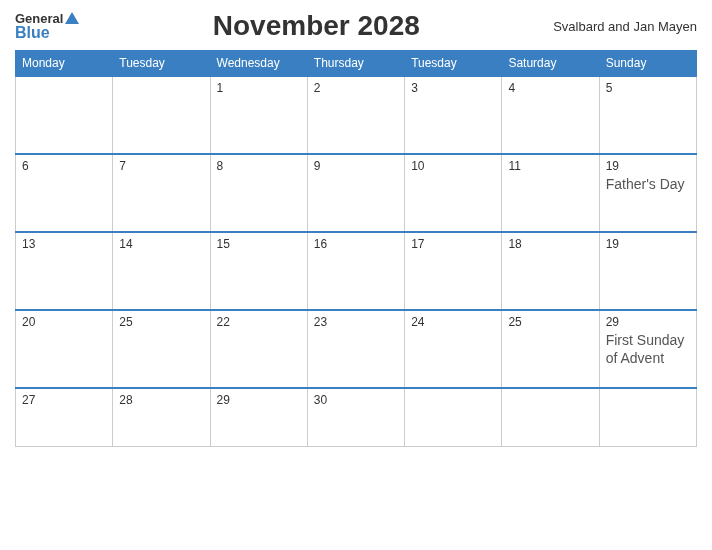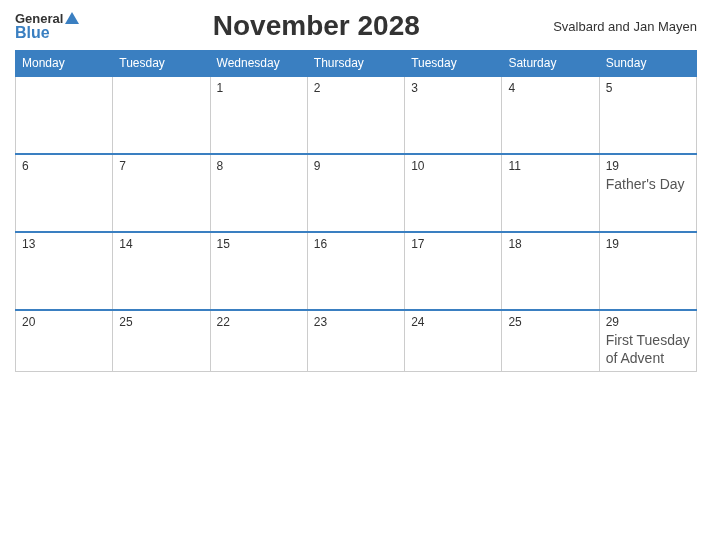--- a/index.html
+++ b/index.html
@@ -219,18 +219,35 @@
             <span class="day-number">23</span>
           </td>
           <td>
             <span class="day-number">24</span>
           </td>
           <td>
             <span class="day-number">25</span>
           </td>
           <td>
             <span class="day-number">29</span>
-            <span class="event-label">First Tuesday of Advent</span>
-          </td>
+            <span class="event-label">First Sunday of Advent</span>
+          </td>
+        </tr>
+        <tr class="top-border-row">
+          <td>
+            <span class="day-number">27</span>
+          </td>
+          <td>
+            <span class="day-number">28</span>
+          </td>
+          <td>
+            <span class="day-number">29</span>
+          </td>
+          <td>
+            <span class="day-number">30</span>
+          </td>
+          <td class="empty-cell"></td>
+          <td class="empty-cell"></td>
+          <td class="empty-cell"></td>
         </tr>
       </tbody>
   </table>
 </div>
 
 </body></html>

